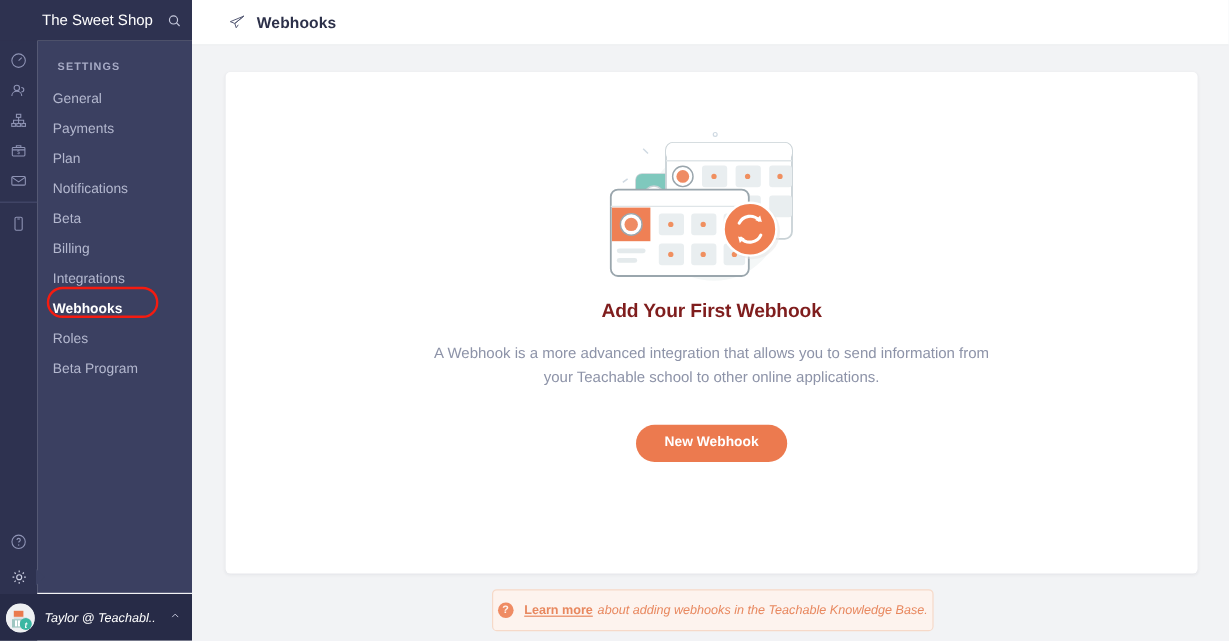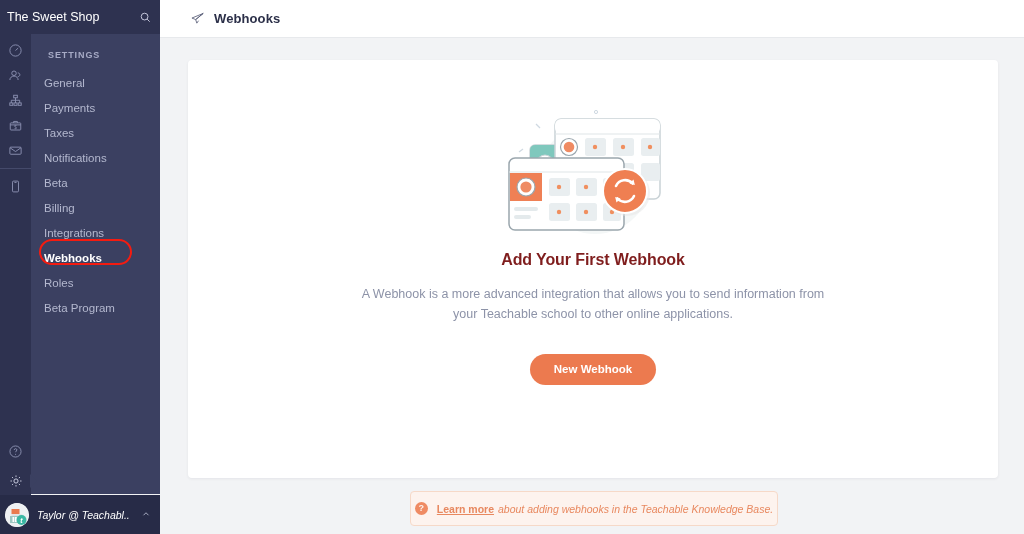--- a/index.html
+++ b/index.html
@@ -71,21 +71,21 @@
   }
 
   
   .brand {
     position: absolute; left: 0; top: 0; width: 160px; height: 34px;
     background: #2e3250; z-index: 6;
     display: flex; align-items: center;
   }
   .brand-name {
     color: #ffffff; font-size: 12.5px; padding-left: 7px; flex: 1;
-    white-space: nowrap; overflow: hidden;
+    white-space: nowrap; overflow: hidden; margin-left: 28px;
   }
   .brand-search {
     width: 30px; height: 34px; display: flex; align-items: center; justify-content: center;
     color: #c6c9dd; cursor: pointer;
   }
 
   
   .userbar {
     position: absolute; left: 0; bottom: 0; width: 160px; height: 39px;
     background: #272b47; z-index: 7;
@@ -231,21 +231,21 @@
         </svg>
       </div>
     </div>
   </div>
 
   <div class="subpanel">
     <div class="sub-title">SETTINGS</div>
     <div class="sub-list">
       <div class="sub-item">General</div>
       <div class="sub-item">Payments</div>
-      <div class="sub-item">Taxes</div>
+      <div class="sub-item">Plan</div>
       <div class="sub-item">Notifications</div>
       <div class="sub-item">Beta</div>
       <div class="sub-item">Billing</div>
       <div class="sub-item">Integrations</div>
       <div class="sub-item active">Webhooks</div>
       <div class="sub-item">Roles</div>
       <div class="sub-item">Beta Program</div>
     </div>
   </div>
 

